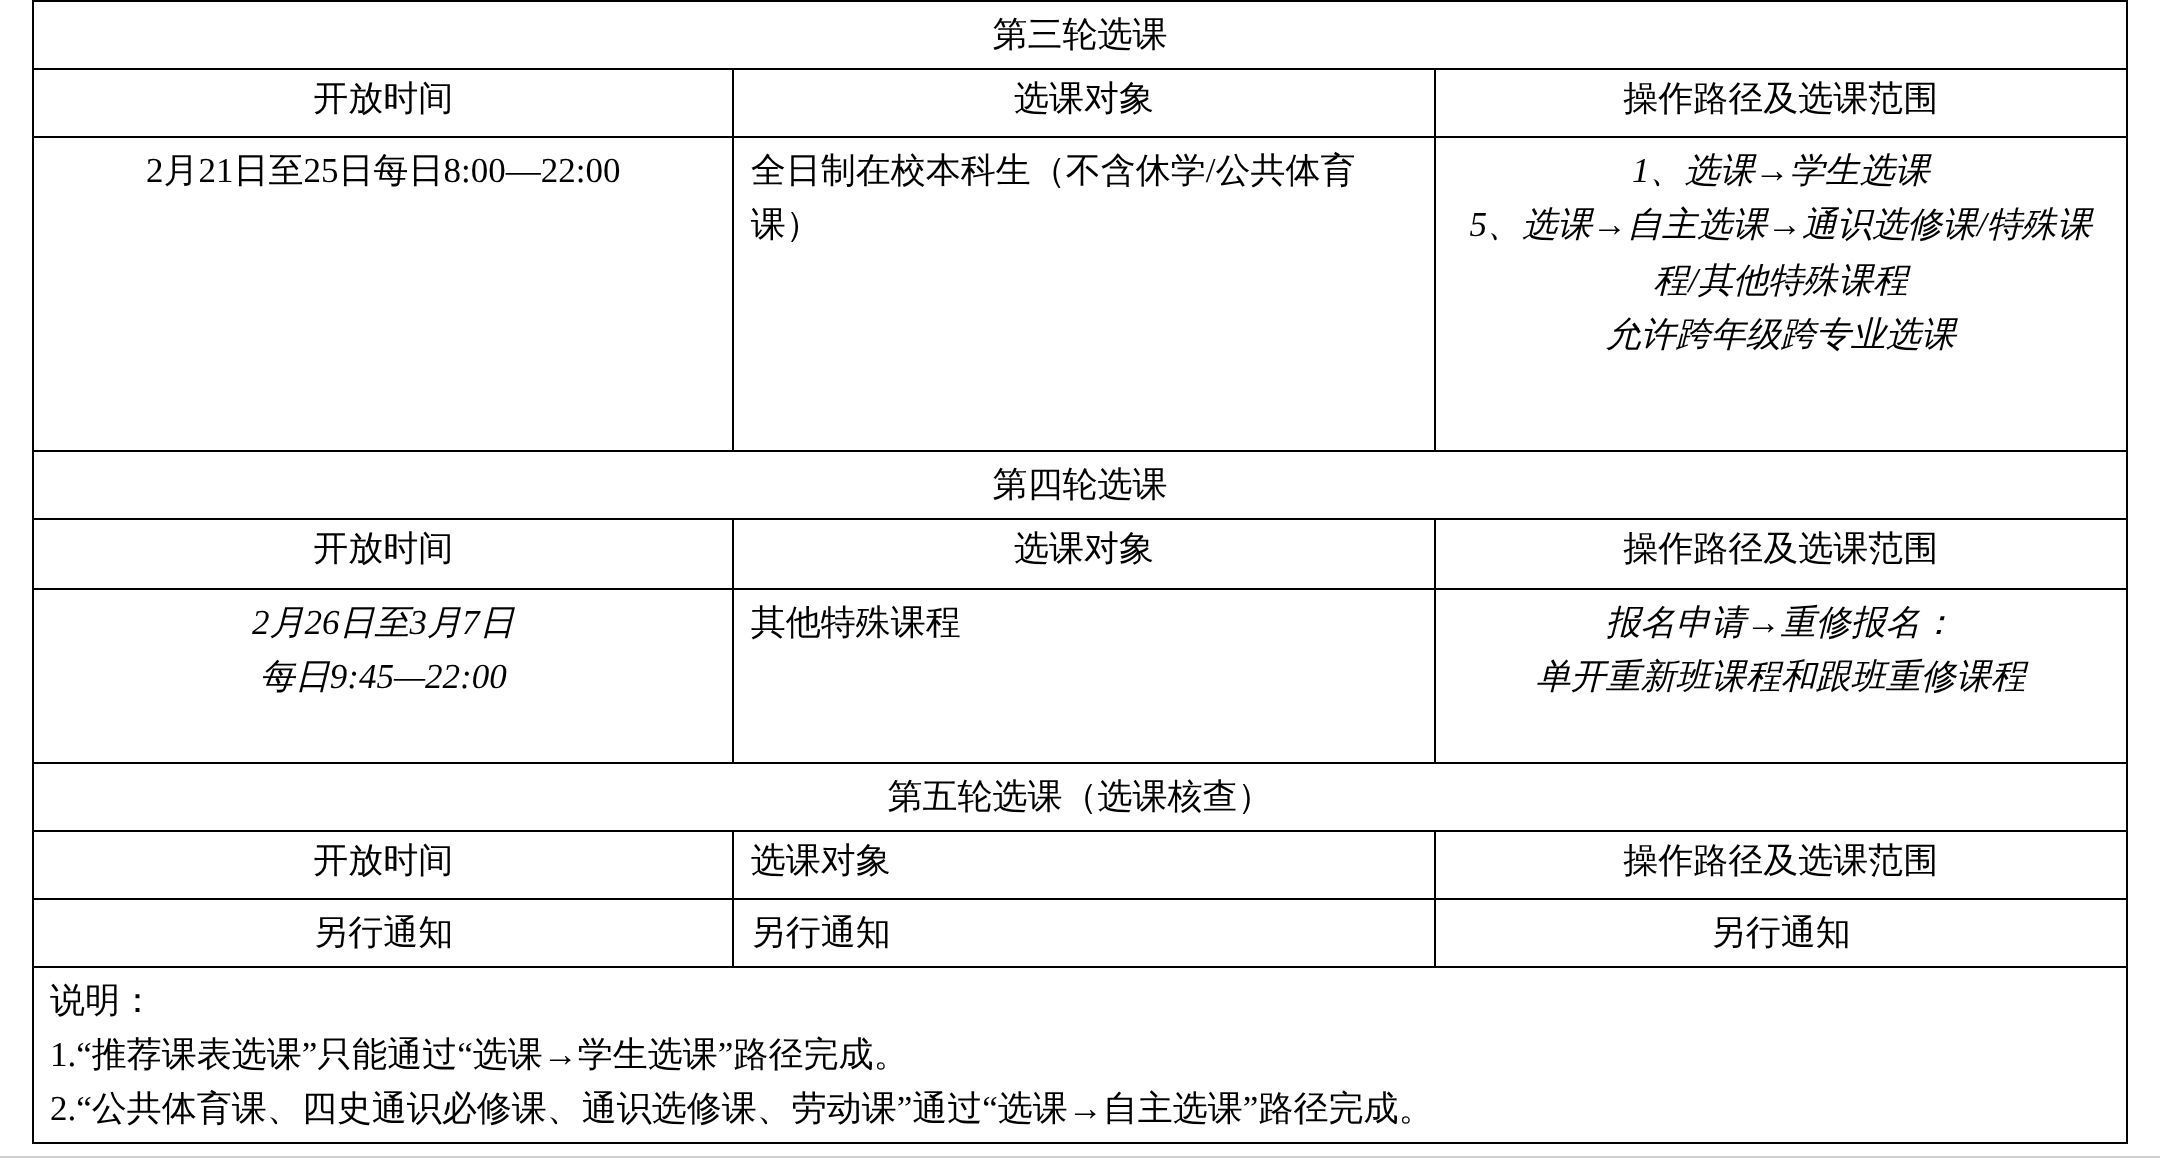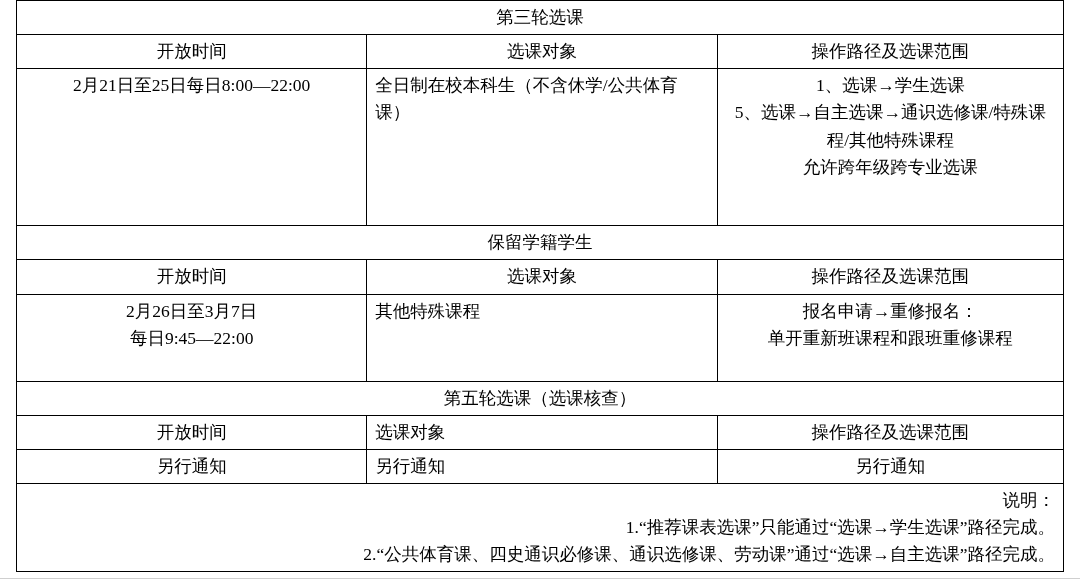--- a/index.html
+++ b/index.html
@@ -46,47 +46,49 @@
     text-align: center;
     font-size: 18px;
     padding-top: 5px;
     padding-bottom: 5px;
   }
   .hdr {
     text-align: center;
     font-size: 18px;
     padding-top: 4px;
     padding-bottom: 4px;
+    font-family: Liberation Mono, monospace;
   }
   .hdr-left {
     text-align: left;
   }
   .ctr { text-align: center; }
   .lft { text-align: left; }
 
   .r3-time { height: 150px; }
   .r4-time { height: 80px; }
   .r5-time { height: 26px; }
 
   .notes-cell {
     padding: 9px 10px 14px 18px;
     font-size: 17.5px;
     line-height: 1.75;
-    text-align: right;
+    text-align: left;
   }
   .notes-cell div { white-space: nowrap; }
   .bottom-rule {
     position: absolute;
     left: 0;
     top: 578px;
     width: 1080px;
     border-top: 1px solid #cfcfcf;
   }
   .cell-lines p {
     margin: 0;
+    font-style: italic;
   }
 </style>
 </head>
 <body>
 
 <div class="page">
   <div class="sheet">
     <table class="course-table">
       <colgroup>
         <col class="col1">
@@ -107,21 +109,21 @@
           <td class="ctr r3-time">2月21日至25日每日8:00—22:00</td>
           <td class="lft">全日制在校本科生（不含休学/公共体育课）</td>
           <td class="ctr cell-lines">
             <p>1、选课→学生选课</p>
             <p>5、选课→自主选课→通识选修课/特殊课程/其他特殊课程</p>
             <p>允许跨年级跨专业选课</p>
           </td>
         </tr>
 
         <tr>
-          <td class="band-title" colspan="3">保留学籍学生</td>
+          <td class="band-title" colspan="3">第四轮选课</td>
         </tr>
         <tr>
           <td class="hdr">开放时间</td>
           <td class="hdr">选课对象</td>
           <td class="hdr">操作路径及选课范围</td>
         </tr>
         <tr>
           <td class="ctr r4-time cell-lines">
             <p>2月26日至3月7日</p>
             <p>每日9:45—22:00</p>

